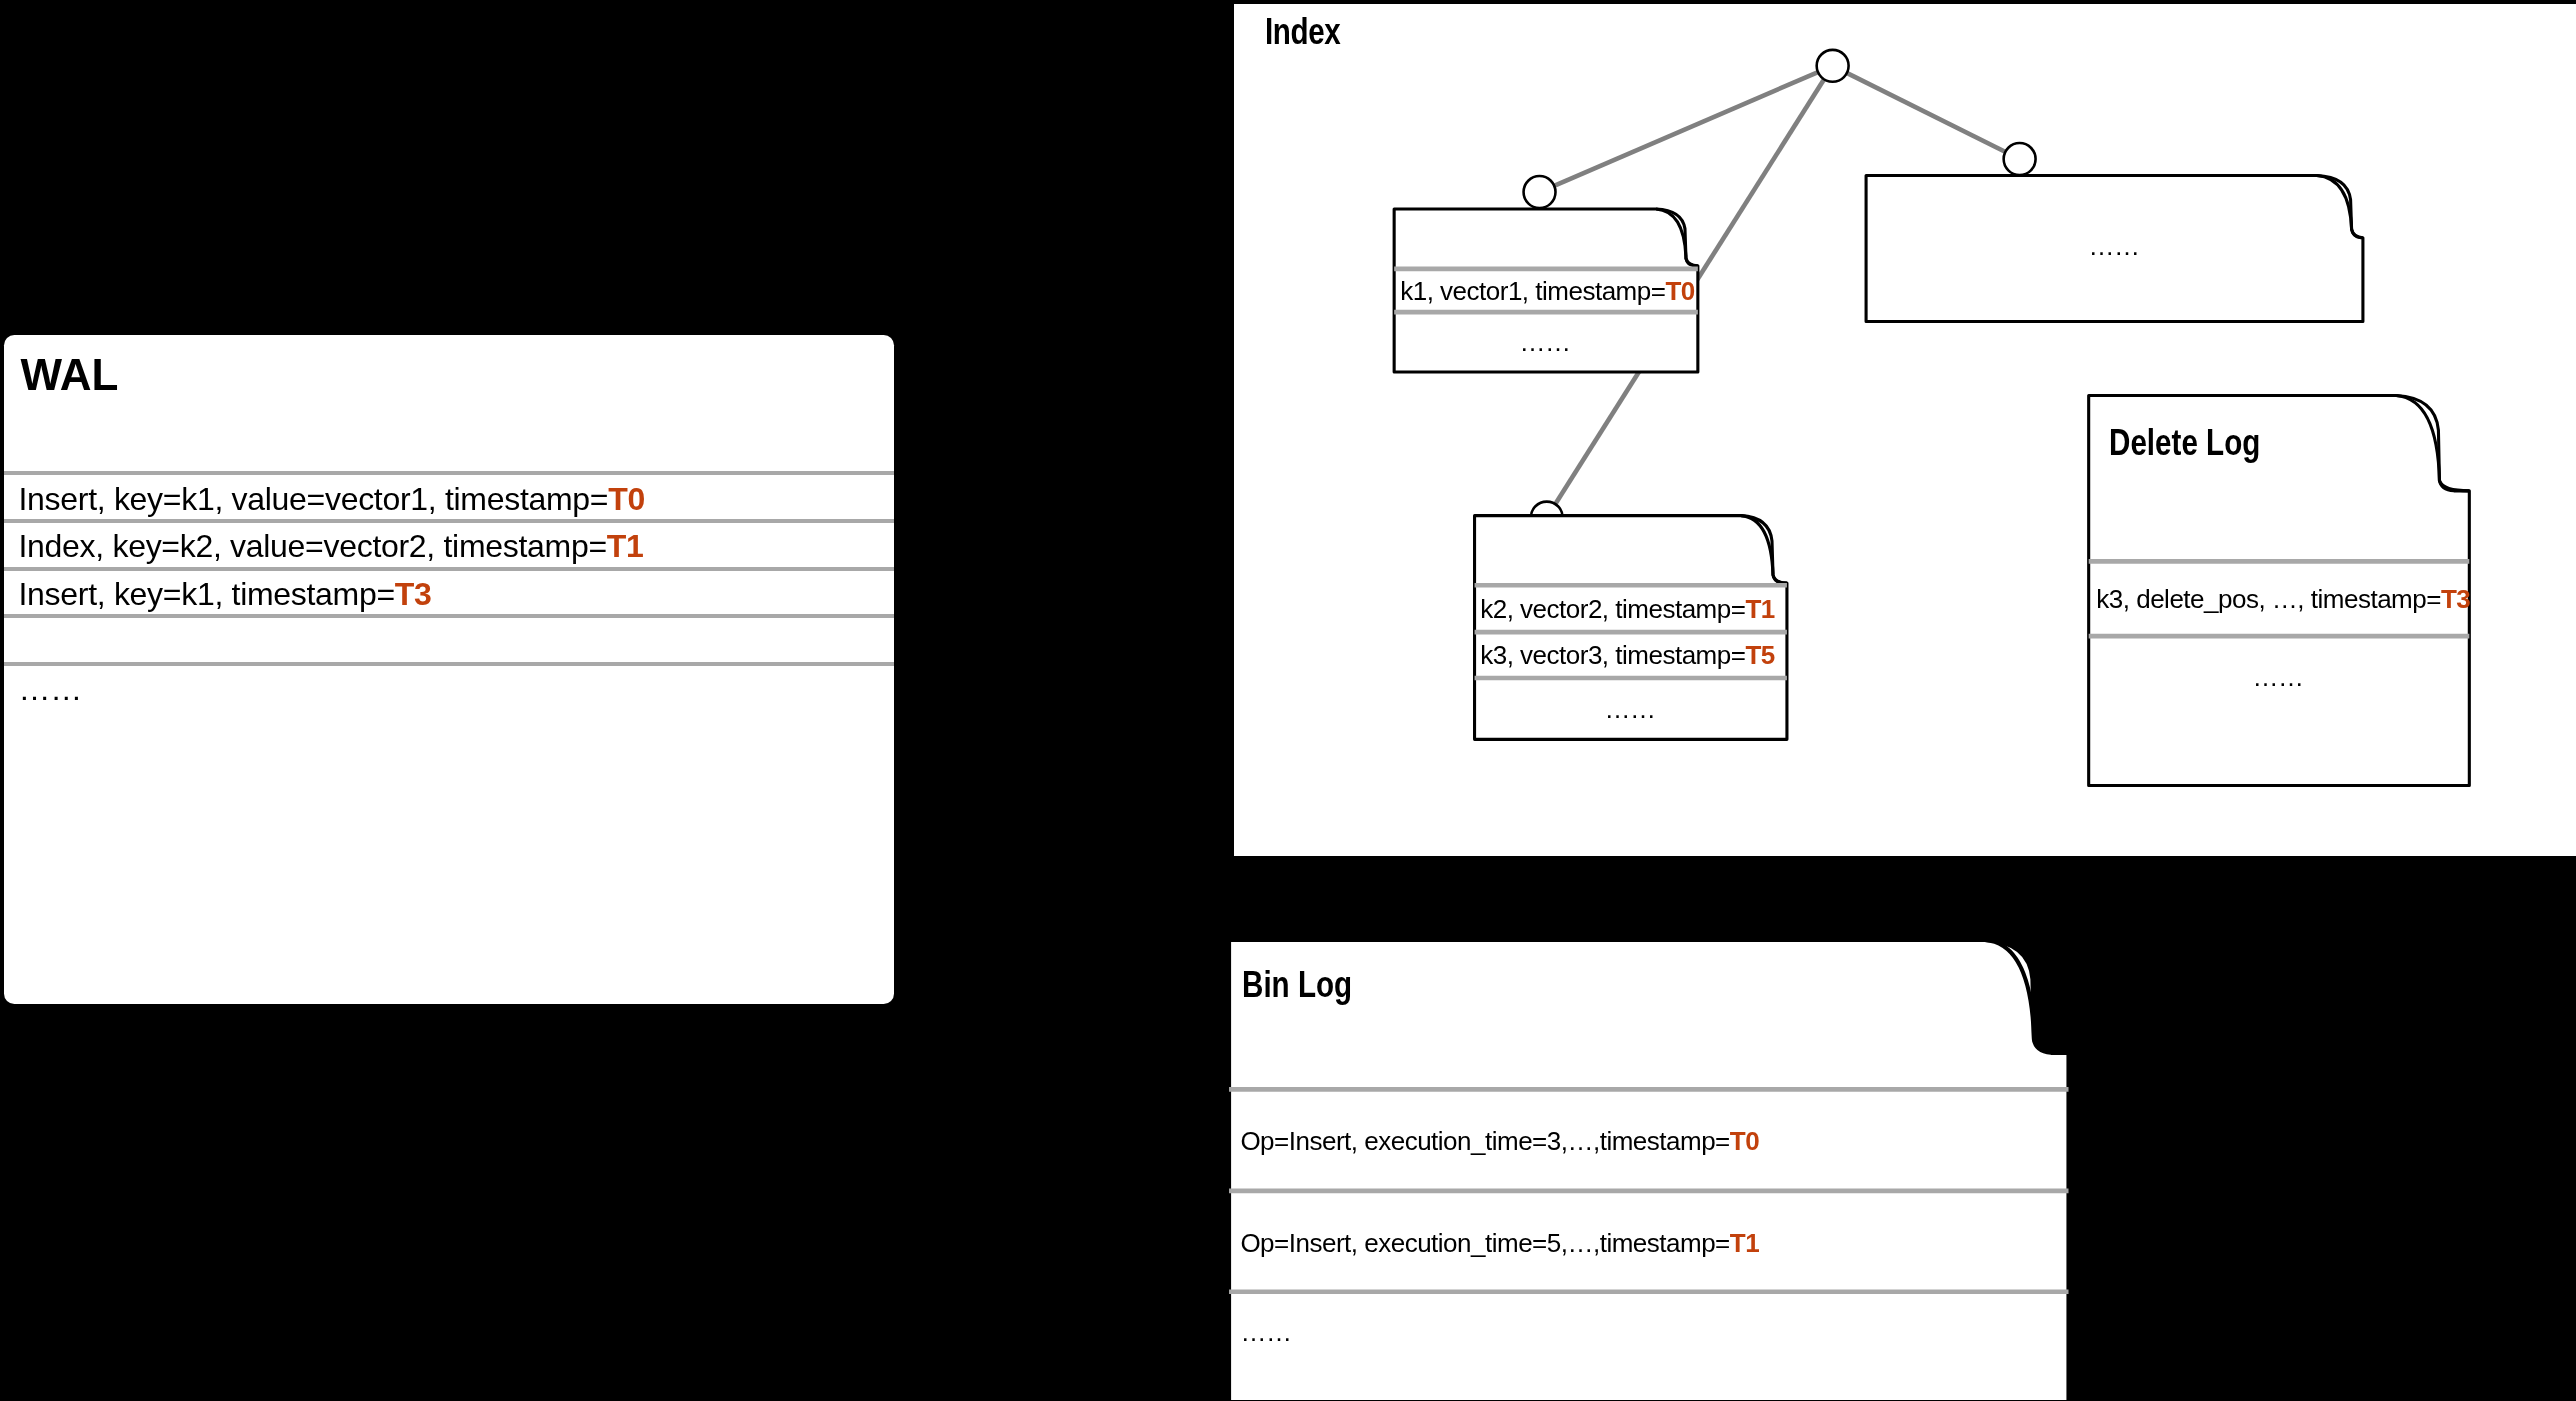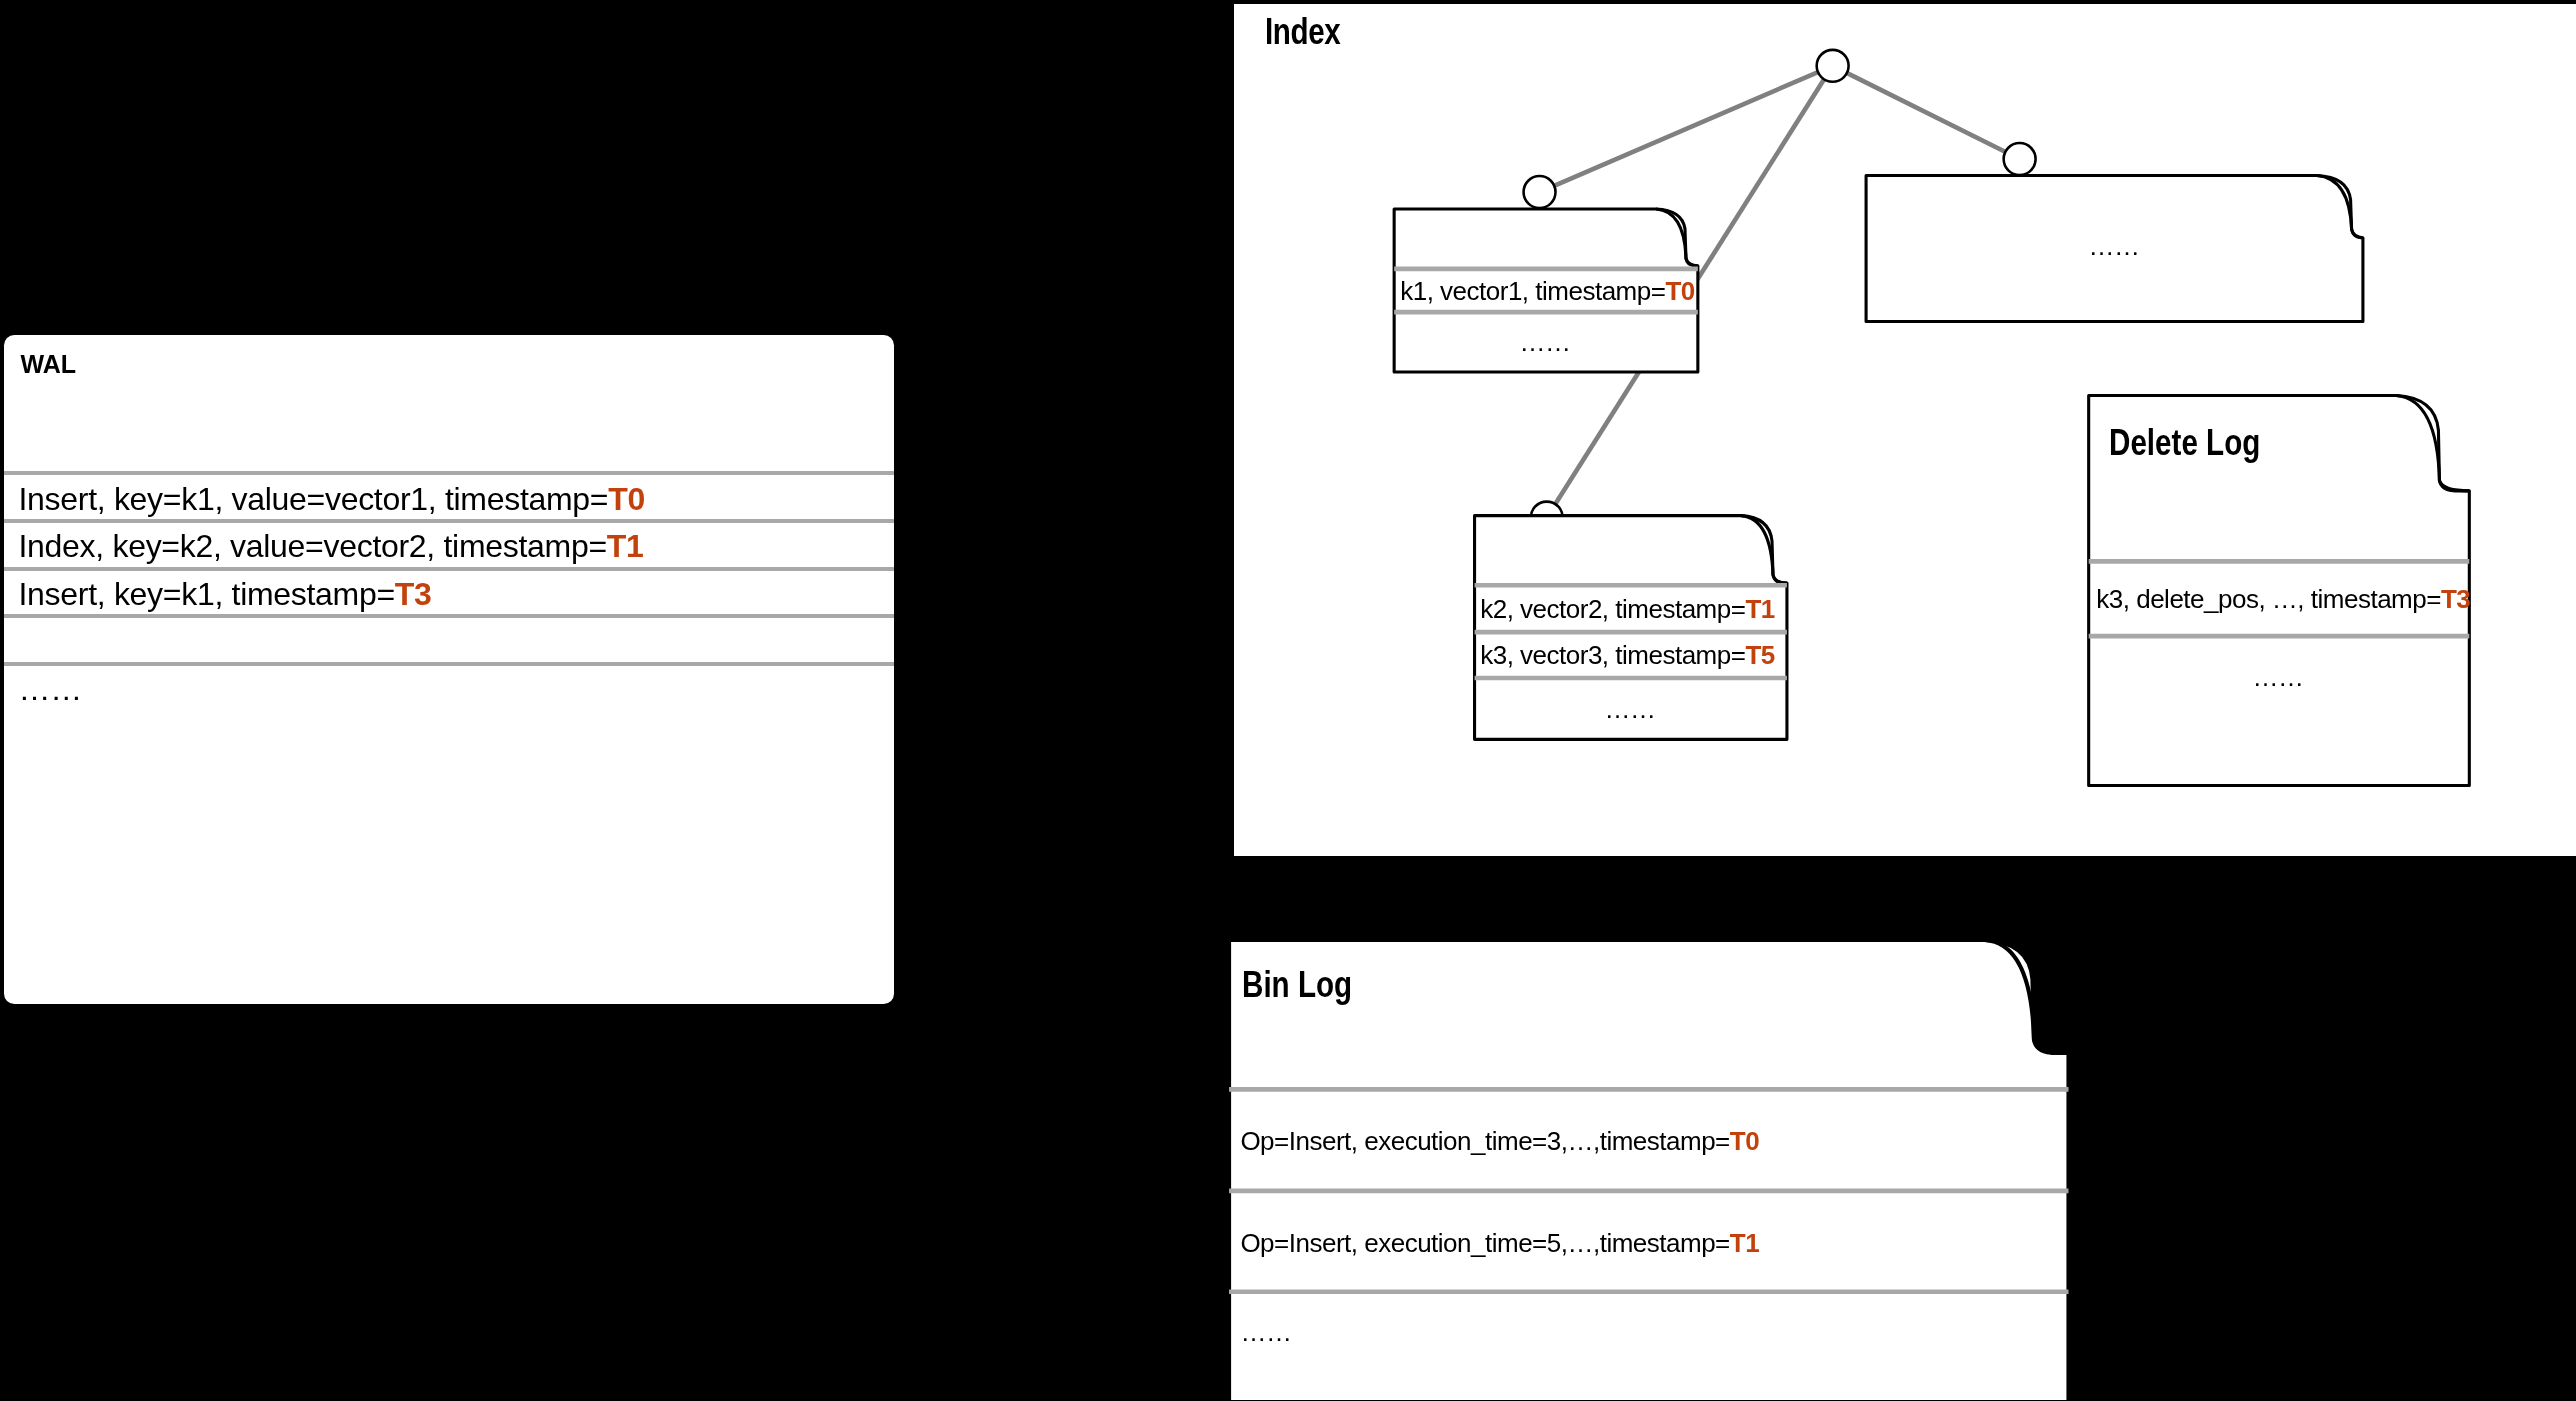--- a/index.html
+++ b/index.html
@@ -5,21 +5,21 @@
   html,body{margin:0;padding:0;background:#000;}
   #root{position:relative;width:2817px;height:1402px;background:#000;overflow:hidden;
         font-family:"Liberation Sans", sans-serif;}
 
   .panel{position:absolute;background:#fff;}
   .panel-title{position:absolute;font-weight:bold;color:#000;white-space:nowrap;
                letter-spacing:-0.5px;}
 
   
   #wal{left:4.1px;top:335px;width:890px;height:669px;border-radius:10.3px;}
-  #wal-title{left:20.6px;top:350px;font-size:25px;letter-spacing:0px;}
+  #wal-title{left:20.6px;top:350px;font-size:44px;letter-spacing:0px;}
   .wal-row{position:absolute;left:4.1px;width:890px;height:47px;
            display:flex;align-items:center;}
   .wal-row .txt{font-size:32px;color:#000;white-space:nowrap;padding-left:14.4px;
                 letter-spacing:-0.3px;}
   .hr{position:absolute;height:4.1px;background:#a8a8a8;}
 
   
   #index{left:1234px;top:4.1px;width:1580px;height:852px;}
   #index-title{left:1265px;top:11.3px;font-size:37px;font-stretch:condensed;
                transform:scaleX(0.80);transform-origin:left top;}

